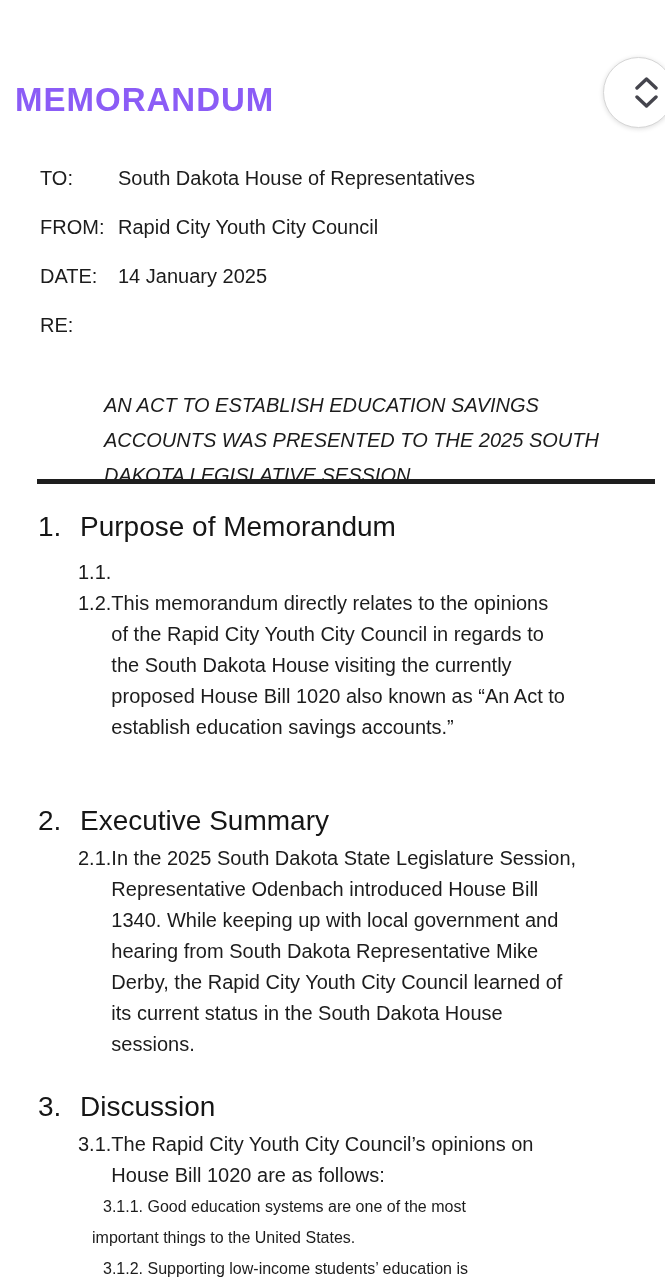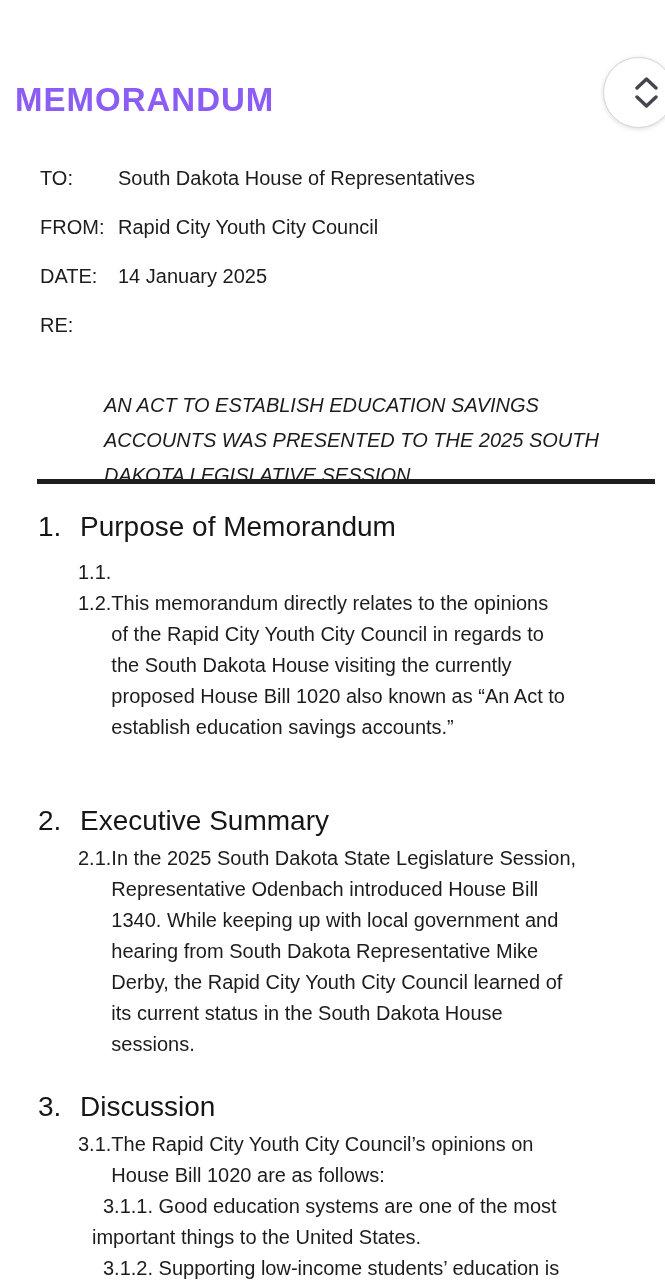--- a/index.html
+++ b/index.html
@@ -67,21 +67,21 @@
   .item {
     display: flex; margin-left: 78px; 
     font-size: 20px; line-height: 31px;
   }
   .sec-1 .item:first-of-type { margin-top: 8px; flex-direction: column; }
   .item .item-num { flex: 0 0 30px; }
   .item .item-text { flex: 0 0 auto; width: 520px; white-space: pre-line; }
 
   .subitem {
     margin-left: 92px; margin-top: 0; width: 540px;
-    font-size: 20px; line-height: 31px;
+    font-size: 16px; line-height: 31px;
     white-space: pre-line; text-indent: 11px;
   }
 </style>
 </head>
 <body>
 
 <div class="page">
 
   <h1 class="title">MEMORANDUM</h1>
 

